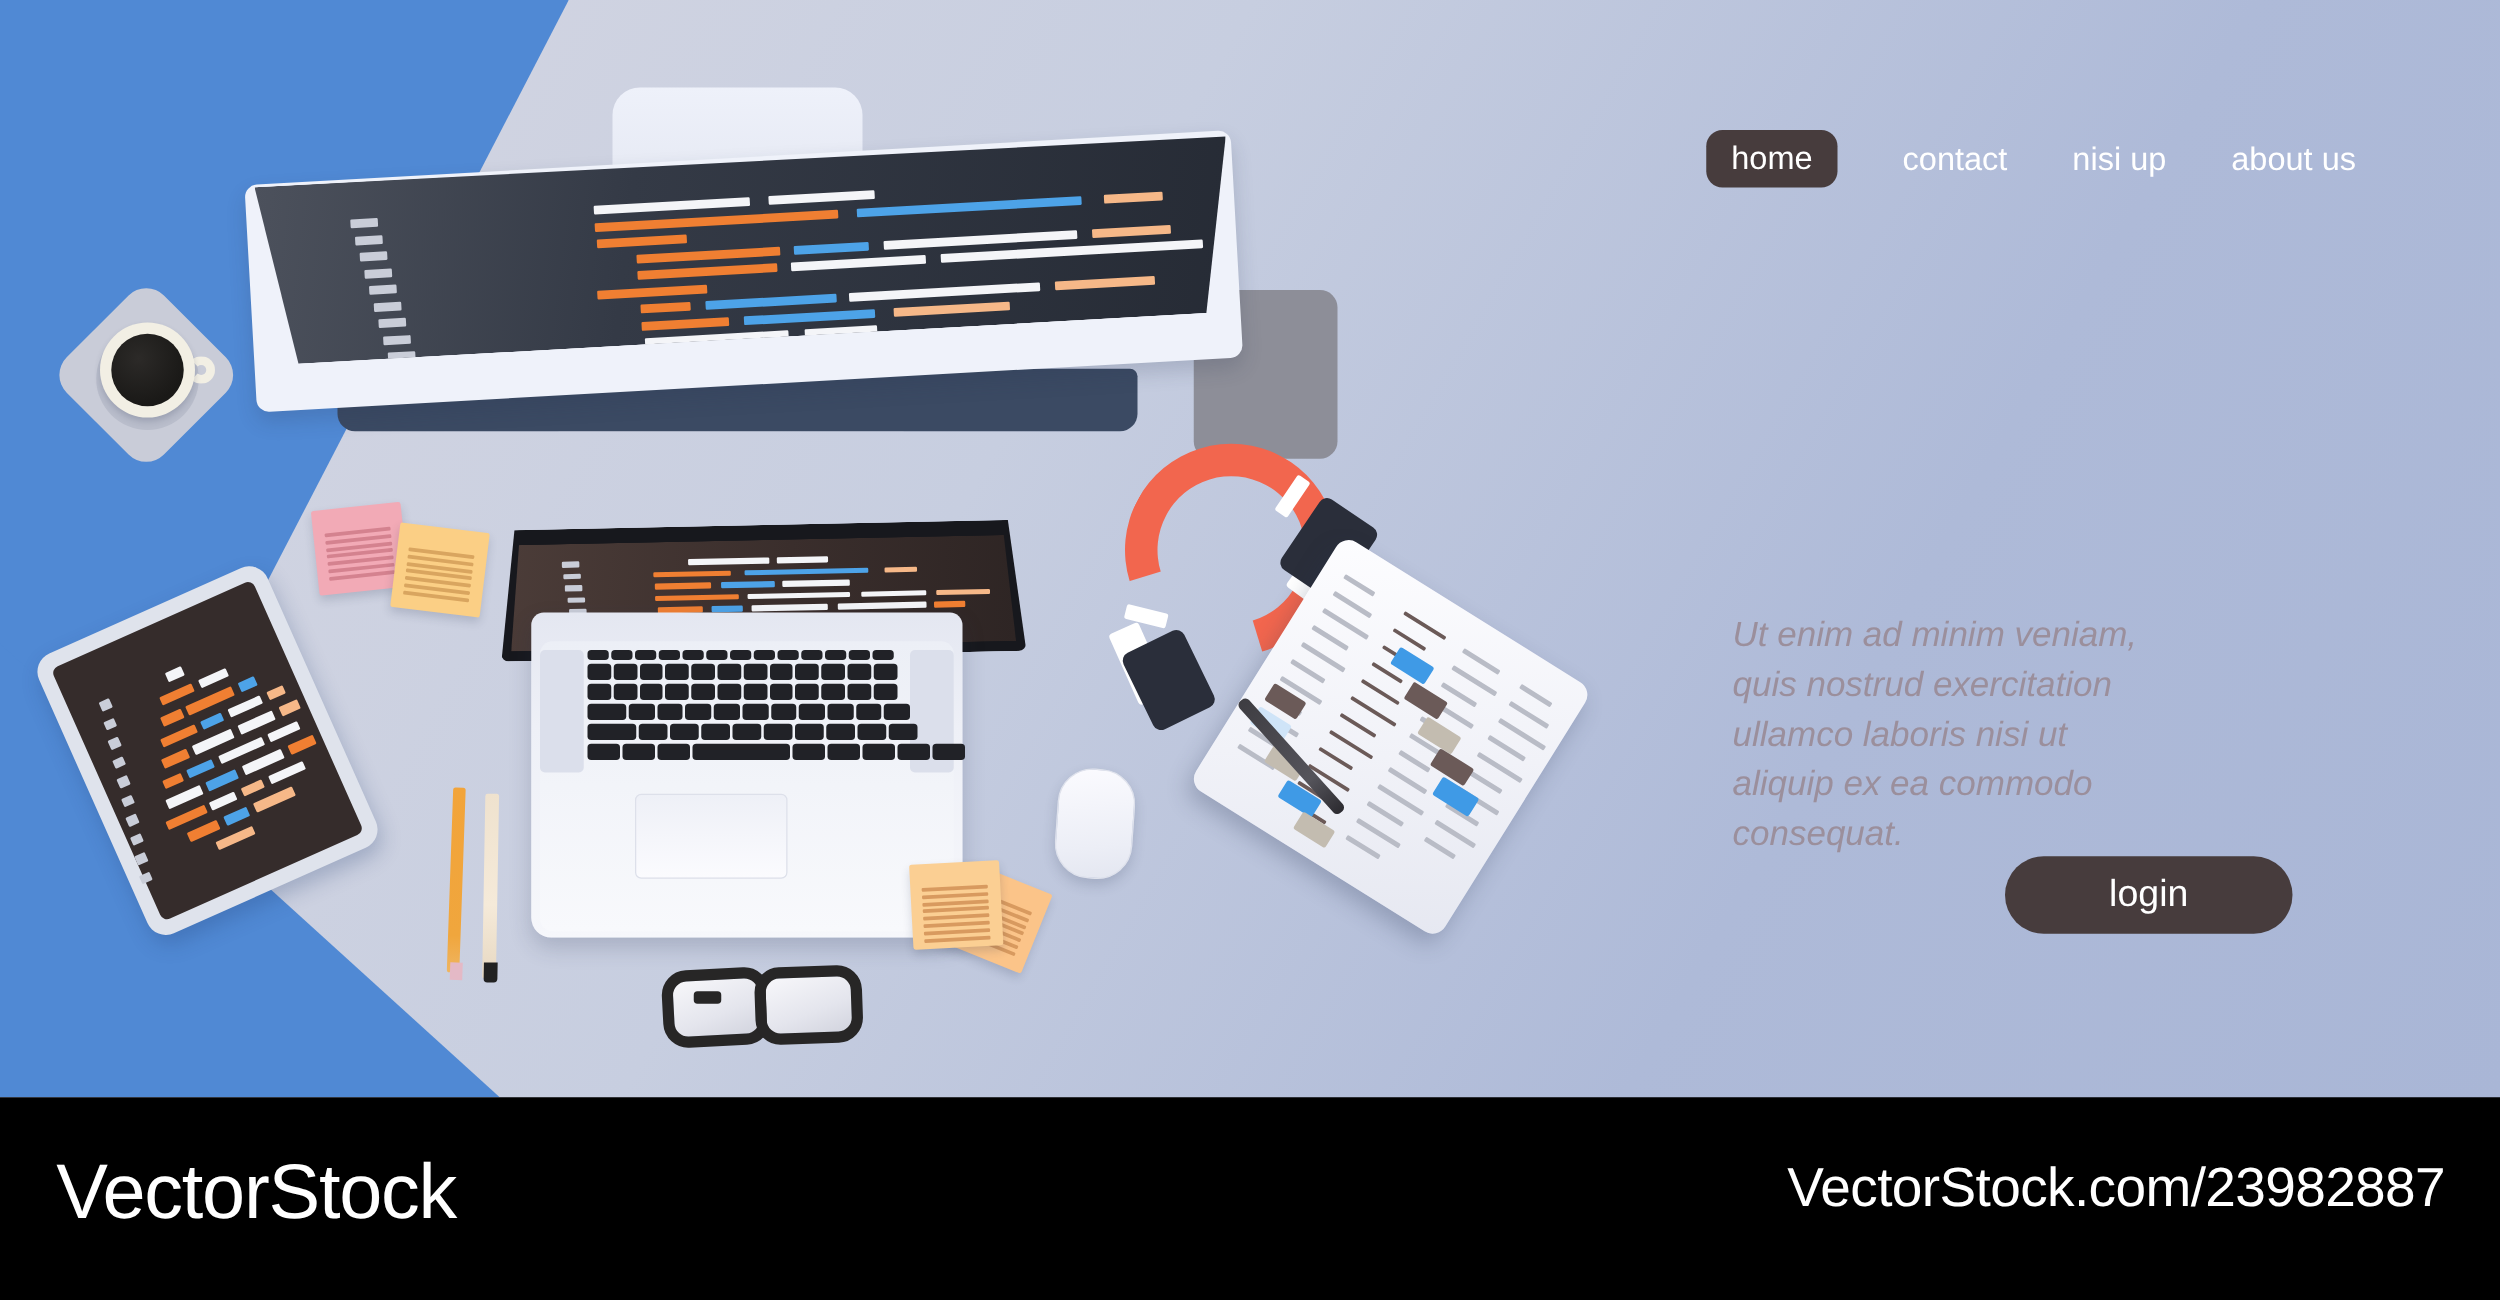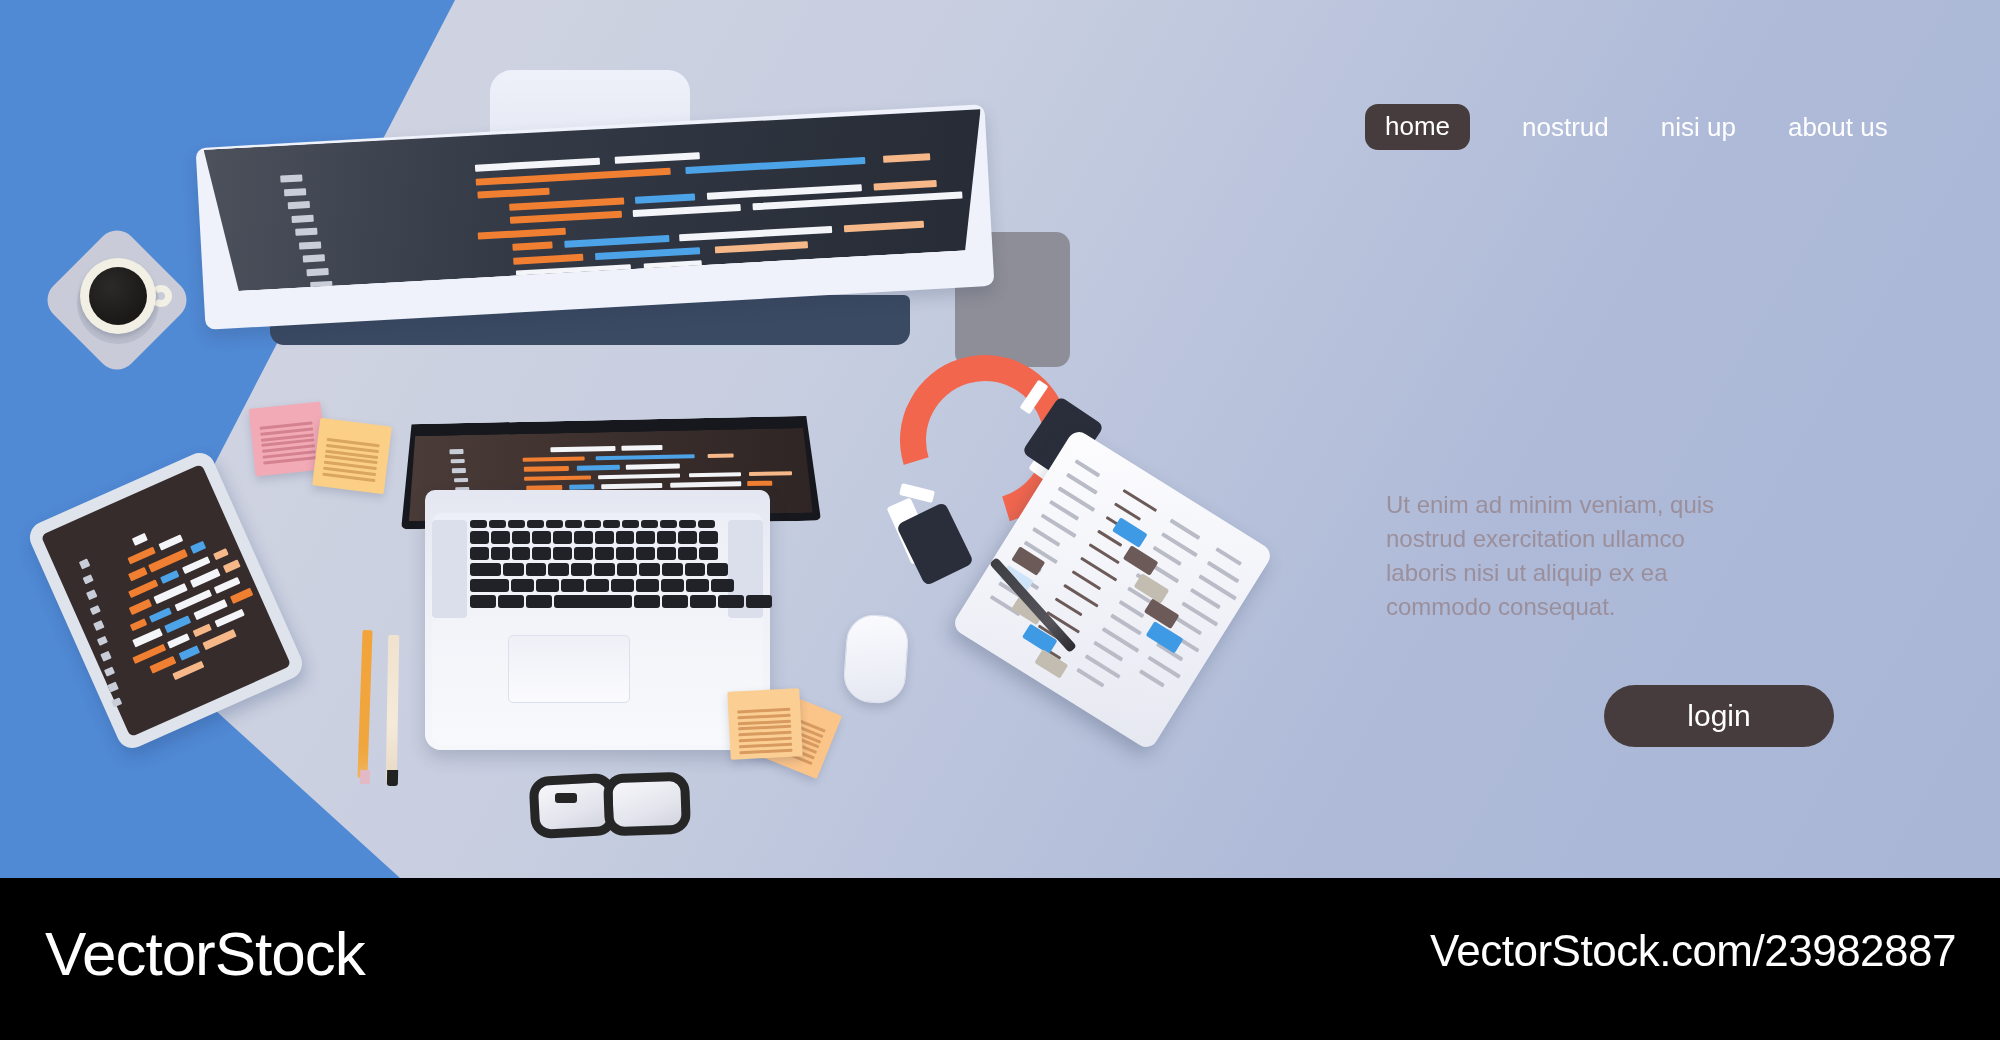--- a/index.html
+++ b/index.html
@@ -48,21 +48,21 @@
     color:#fff; font-size:26px; line-height:1; margin-left:52px; white-space:nowrap;
   }
 
   .headline{
     position:absolute; left:1385px; top:340px;
     font-size:125px; font-weight:700; color:#463a3a; letter-spacing:-2px;
     line-height:1;
   }
   .lede{
     position:absolute; left:1386px; top:488px; width:345px;
-    font-size:24px; line-height:1.42; color:#9b8f9c;
+    font-size:28px; line-height:1.42; color:#9b8f9c;font-style:italic;
   }
   .login-btn{
     position:absolute; left:1604px; top:685px; width:230px; height:62px;
     background:#473c3d; border-radius:34px; border:none;
     color:#fff; font-size:30px; font-family:"Liberation Sans",sans-serif;
     cursor:pointer;
   }
 
   
   .pc{ position:absolute; }
@@ -591,21 +591,21 @@
   <div class="gl-lens" style="left:604px;top:773px;transform:rotate(-2deg)"></div>
   <div class="gl-bridge"></div>
 
   <div class="pc pencil"></div>
   <div class="pc pencil-tip"></div>
   <div class="pc pen"></div>
   <div class="pc pen-tip"></div>
 
   <div class="nav">
     <span class="nav-pill">home</span>
-    <span class="nav-link">nostrud</span>
+    <span class="nav-link">contact</span>
     <span class="nav-link">nisi up</span>
     <span class="nav-link">about us</span>
   </div>
 
   <p class="lede">Ut enim ad minim veniam, quis nostrud exercitation ullamco laboris nisi ut aliquip ex ea commodo consequat.</p>
   <button class="login-btn">login</button>
 
   <div class="footer">
     <div class="footer-left">VectorStock</div>
     <div class="footer-right">VectorStock.com/23982887</div>

